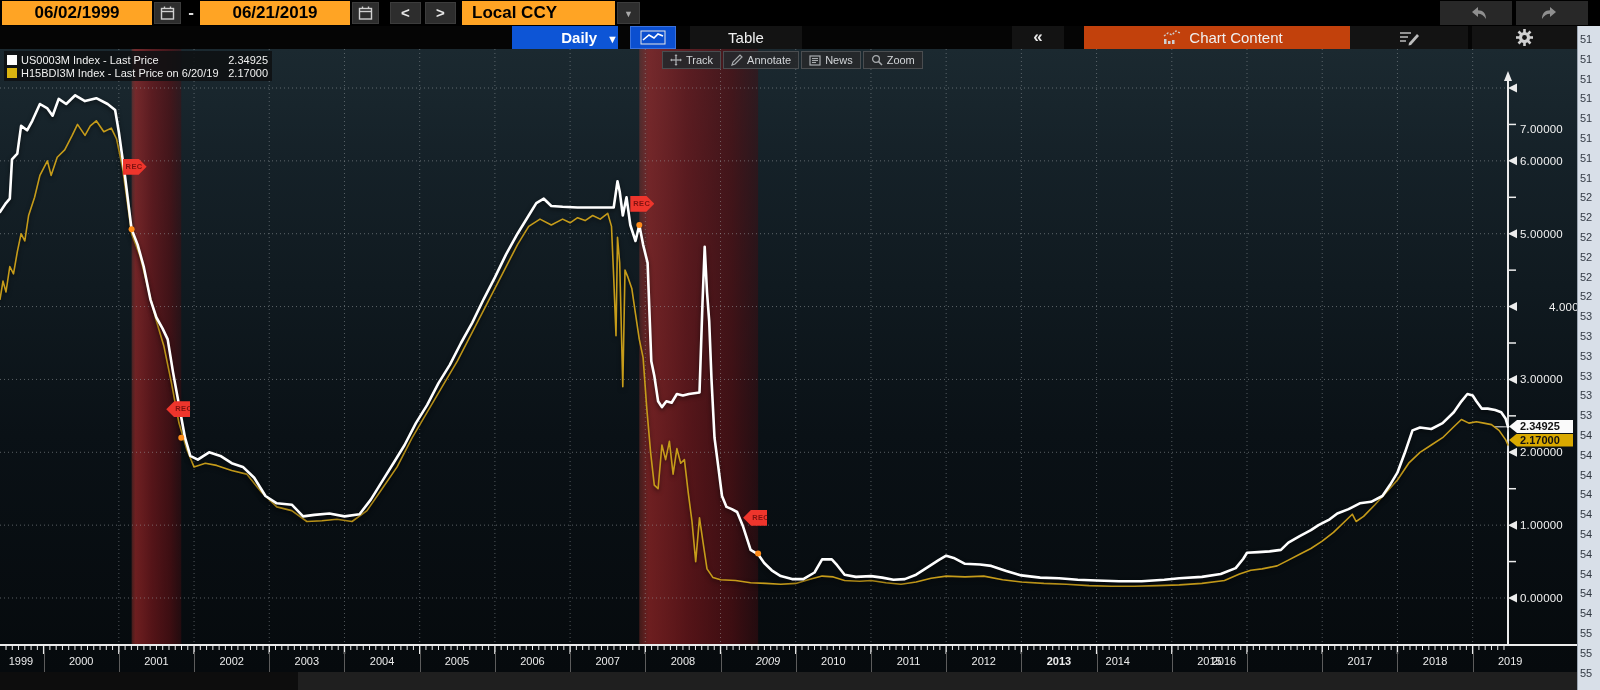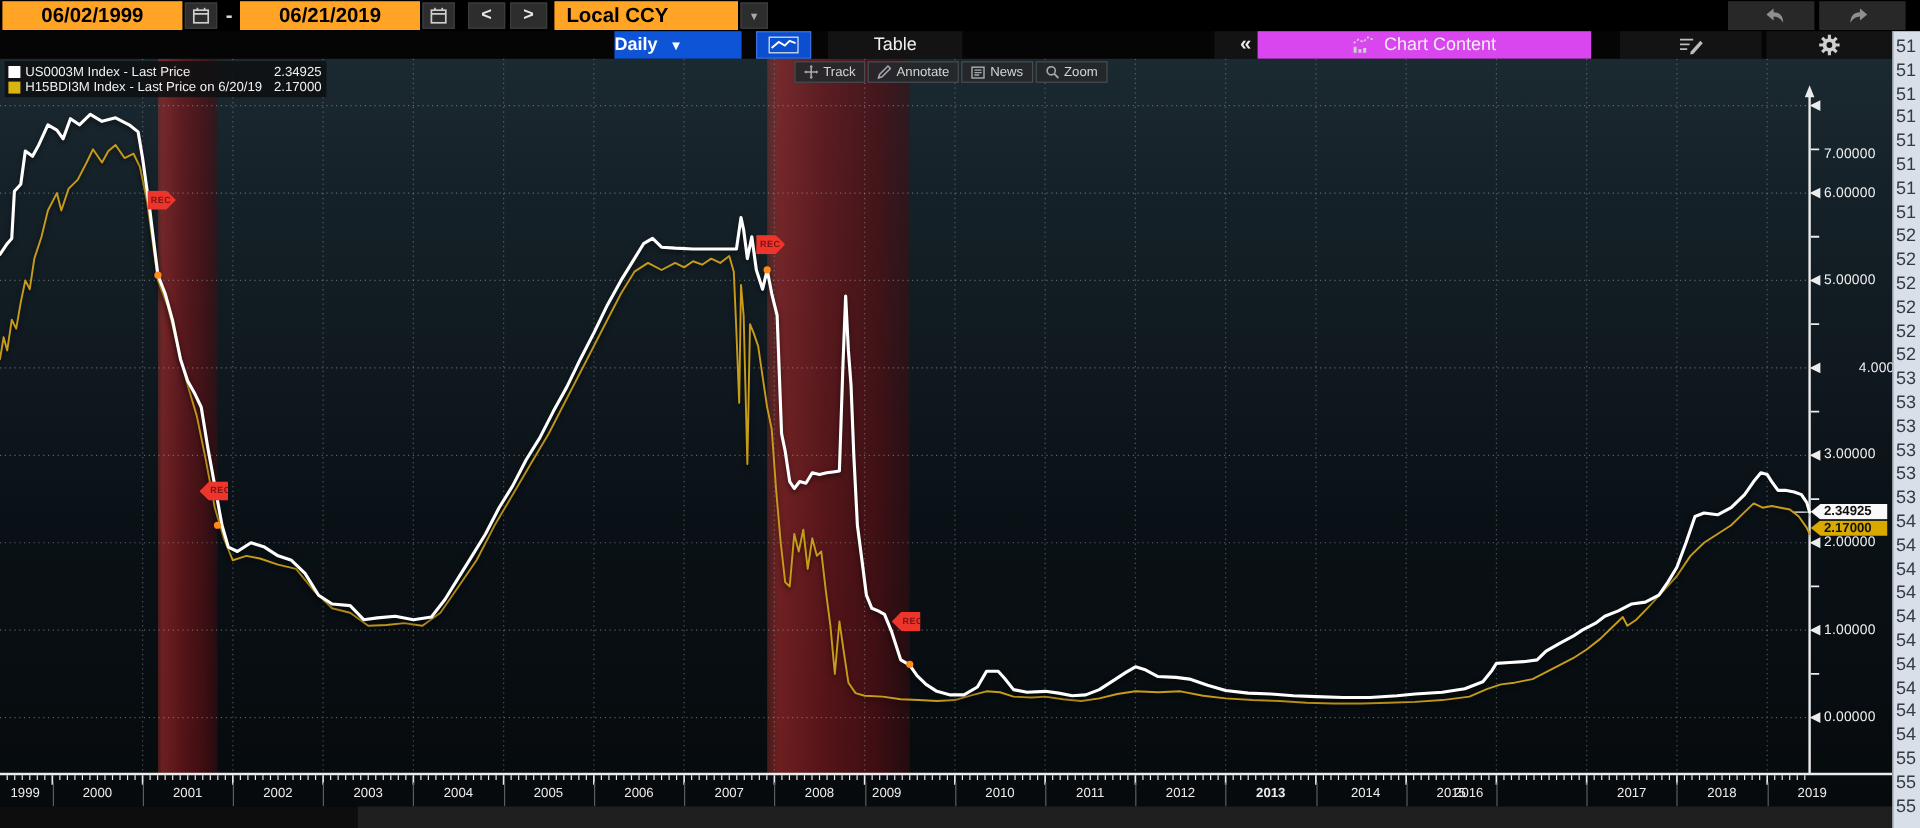--- a/index.html
+++ b/index.html
@@ -27,29 +27,29 @@
   .undo-btn,.redo-btn { position:absolute; top:1px; width:72px; height:24px; background:#282828;
               display:flex; align-items:center; justify-content:center; }
   .undo-btn { left:1440px; } .redo-btn { left:1516px; }
 
   
   .toolbar2 { position:absolute; left:0; top:26px; width:1600px; height:23px; background:#050505; }
   .ranges { position:absolute; left:1px; top:0; height:23px; display:flex; gap:1px; }
   .range-btn { width:59px; height:23px; background:#151515; color:#f0f0f0; font-size:15px;
                text-align:center; line-height:23px; }
   .freq-btn { position:absolute; left:512px; top:0; width:106px; height:23px; background:#0d55d6;
-              color:#fff; font-size:15px; font-weight:bold; text-align:left; line-height:23px; }
+              color:#fff; font-size:15px; font-weight:bold; text-align:right; line-height:23px; }
   .freq-btn .arr { font-size:11px; margin-left:10px; }
   .chart-type-btn { position:absolute; left:630px; top:0; width:46px; height:23px; background:#0b4fd0;
               border:1px solid #3a72dd; display:flex; align-items:center; justify-content:center; }
   .table-btn { position:absolute; left:690px; top:0; width:112px; height:23px; background:#131313;
               color:#f0f0f0; font-size:15px; text-align:center; line-height:23px; }
   .collapse-btn { position:absolute; left:1012px; top:0; width:52px; height:23px; background:#131313;
               color:#e8e8e8; font-size:17px; font-weight:bold; text-align:center; line-height:21px; }
-  .chart-content-btn { position:absolute; left:1048px; top:0; width:278px; height:23px; background:#d946ef;
+  .chart-content-btn { position:absolute; left:1084px; top:0; width:278px; height:23px; background:#c2410c;
               color:#f0f0f0; font-size:15px; display:flex; align-items:center; justify-content:center; gap:8px; }
   .edit-btn { position:absolute; left:1350px; top:0; width:118px; height:23px; background:#131313;
               display:flex; align-items:center; justify-content:center; }
   .gear-btn { position:absolute; left:1472px; top:0; width:105px; height:23px; background:#131313;
               display:flex; align-items:center; justify-content:center; }
 
   
   .chart-region { position:absolute; left:0; top:49px; width:1577px; height:623px;
       background:linear-gradient(180deg,#1b2930 0%,#152128 18%,#101a20 38%,#0a1116 62%,#060a0d 100%); }
   .chart-svg { position:absolute; left:0; top:0; }
@@ -80,21 +80,21 @@
 
   .mini-toolbar { position:absolute; left:662px; top:2px; display:flex; gap:2px; }
   .mini-btn { height:18px; background:rgba(38,40,43,.92); border:1px solid #4a4d50; color:#d2d5d8;
               font-size:11px; display:flex; align-items:center; padding:0 7px; gap:4px; }
 
   
   .bottom-strip-l { position:absolute; left:0; top:672px; width:298px; height:18px; background:#0d0d0d; }
   .bottom-strip-r { position:absolute; left:298px; top:672px; width:1279px; height:18px; background:#1f1f1f; }
   .side-strip { position:absolute; left:1577px; top:26px; width:23px; height:664px; background:#d8dfe8;
                 border-left:1px solid #9aa4b0; overflow:hidden; }
-  .side-num { position:absolute; left:2px; width:20px; height:14px; color:#333a44; font-size:15px; line-height:14px; }
+  .side-num { position:absolute; left:2px; width:20px; height:14px; color:#333a44; font-size:11px; line-height:14px; }
 </style>
 </head>
 <body>
 
 <div class="top-bar">
   <div class="tb-field date-from">06/02/1999</div>
   <div class="cal-btn cal-a">
     <svg width="15" height="14" viewBox="0 0 15 14">
       <rect x="1.5" y="2.5" width="12" height="10.5" fill="none" stroke="#cfcfcf" stroke-width="1.4"></rect>
       <line x1="1.5" y1="5.5" x2="13.5" y2="5.5" stroke="#cfcfcf" stroke-width="1.4"></line>
@@ -557,31 +557,31 @@
     <div class="x-label" style="left: 354.077px;">2004</div>
     <div class="x-sep" style="left: 344.471px;"></div>
     <div class="x-label" style="left: 429px;">2005</div>
     <div class="x-sep" style="left: 419.683px;"></div>
     <div class="x-label" style="left: 504.501px;">2006</div>
     <div class="x-sep" style="left: 494.895px;"></div>
     <div class="x-label" style="left: 579.713px;">2007</div>
     <div class="x-sep" style="left: 570.107px;"></div>
     <div class="x-label" style="left: 654.925px;">2008</div>
     <div class="x-sep" style="left: 645.319px;"></div>
-    <div class="x-label" style="left: 711px;">2009</div>
+    <div class="x-label" style="left: 740px; font-style: italic;">2009</div>
     <div class="x-sep" style="left: 720.531px;"></div>
     <div class="x-label" style="left: 805.349px;">2010</div>
     <div class="x-sep" style="left: 795.743px;"></div>
     <div class="x-label" style="left: 880.561px;">2011</div>
     <div class="x-sep" style="left: 870.955px;"></div>
     <div class="x-label" style="left: 955.773px;">2012</div>
     <div class="x-sep" style="left: 946.167px;"></div>
     <div class="x-label" style="left: 1030.98px; font-weight: bold;">2013</div>
     <div class="x-sep" style="left: 1021.38px;"></div>
-    <div class="x-label" style="left: 1110px;">2014</div>
+    <div class="x-label" style="left: 1074px; text-align: right;">2014</div>
     <div class="x-sep" style="left: 1096.59px;"></div>
     <div class="x-label" style="left: 1181.41px;">2015</div>
     <div class="x-sep" style="left: 1171.8px;"></div>
     <div class="x-label" style="left: 1196px;">2016</div>
     <div class="x-sep" style="left: 1247.01px;"></div>
     <div class="x-label" style="left: 1331.83px;">2017</div>
     <div class="x-sep" style="left: 1322.23px;"></div>
     <div class="x-label" style="left: 1407.04px;">2018</div>
     <div class="x-sep" style="left: 1397.44px;"></div>
     <div class="x-label" style="left: 1482.26px;">2019</div>

